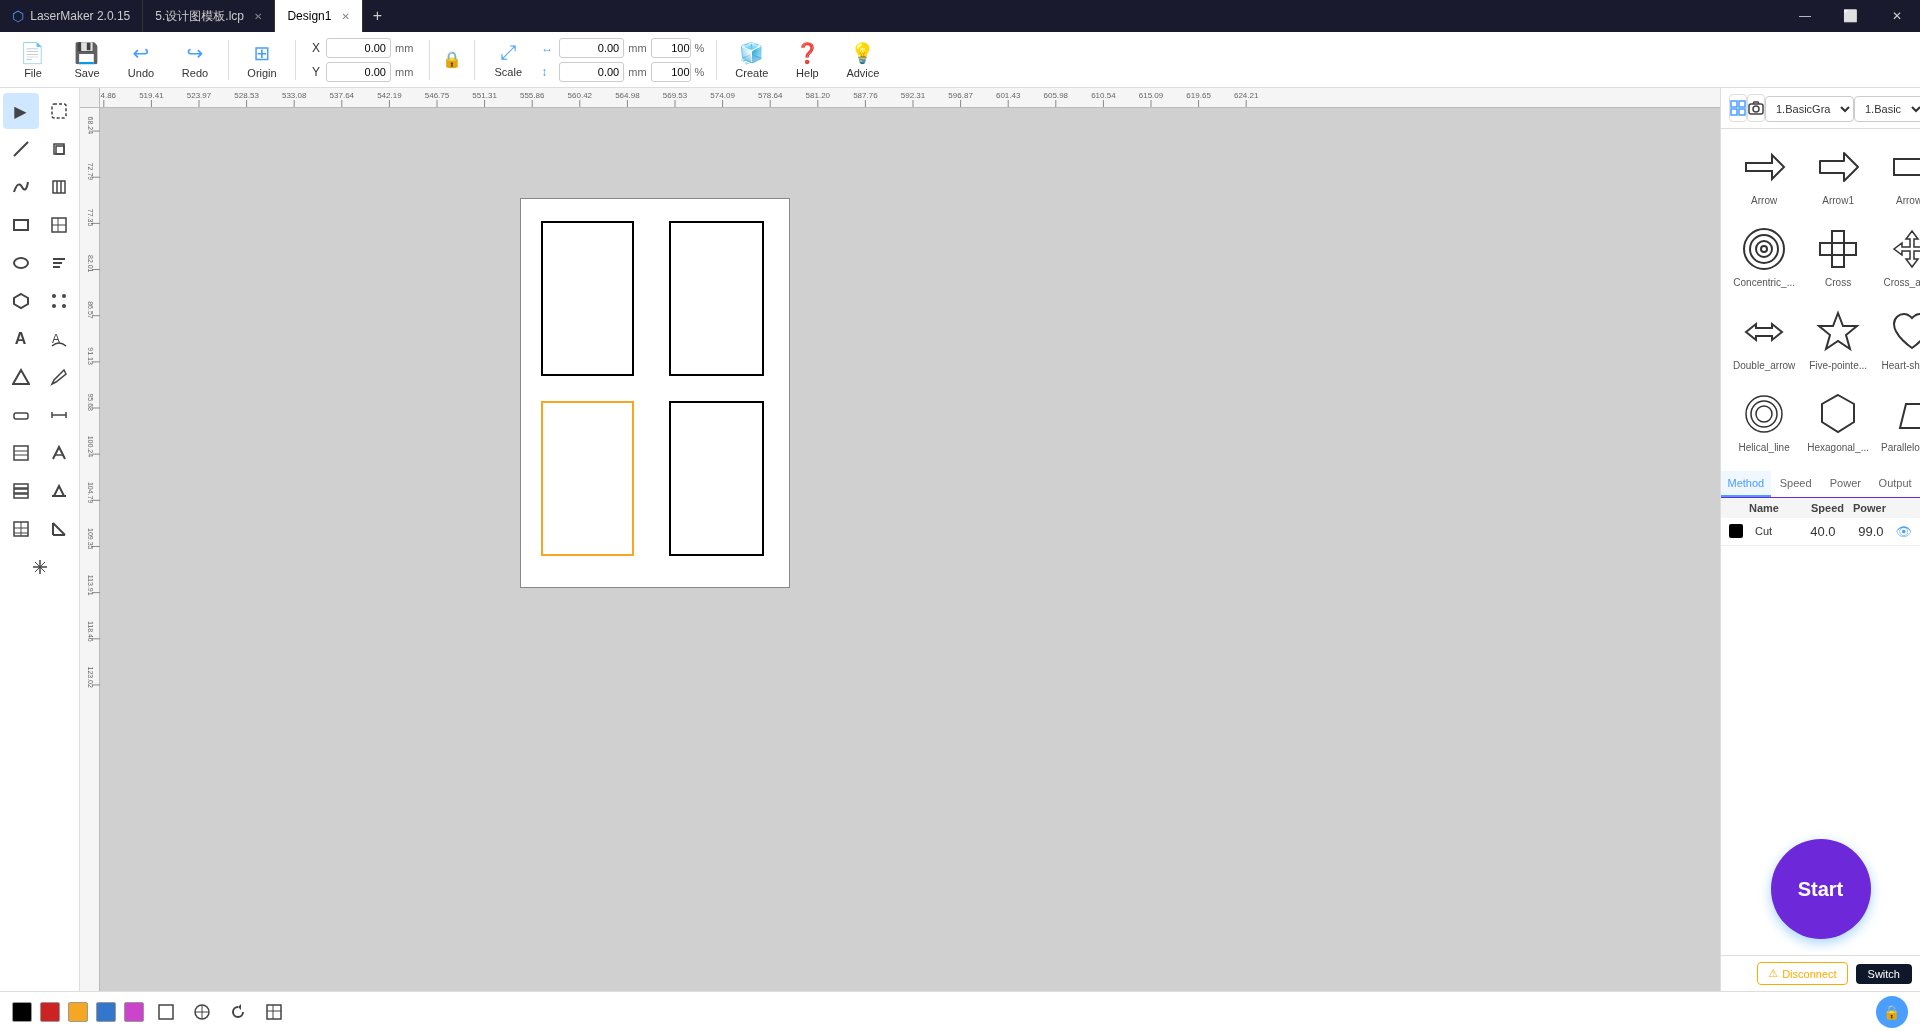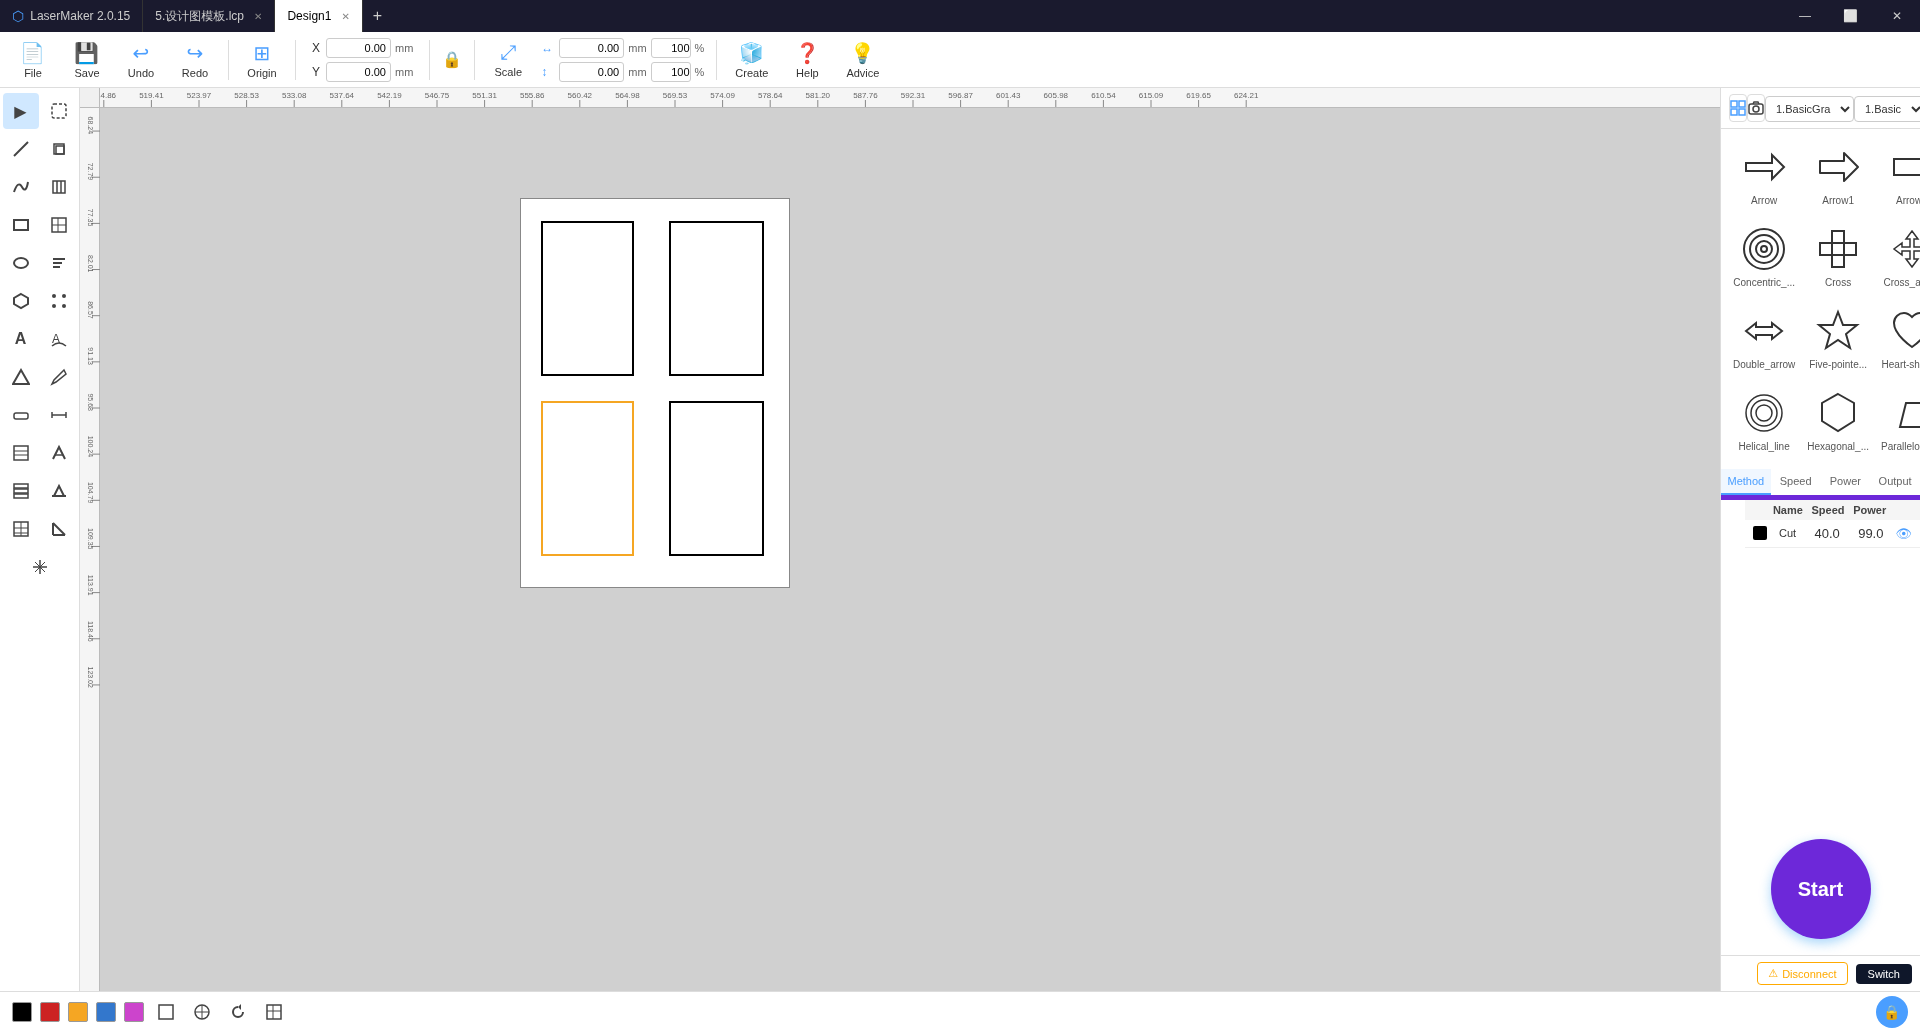--- a/index.html
+++ b/index.html
@@ -279,42 +279,41 @@
       font-size: 10px;
       color: #555;
       text-align: center;
       line-height: 1.2;
     }
     svg.shape-svg { width: 44px; height: 44px; }
 
     
     #right-tabs {
       display: flex;
-      border-bottom: 5px solid #6d28d9;
+      border-bottom: 1px solid #6d28d9;
     }
     .right-tab {
       flex: 1;
       text-align: center;
       padding: 6px 4px;
       font-size: 11px;
       cursor: pointer;
       color: #666;
       border-bottom: 2px solid transparent;
     }
     .right-tab.active {
       color: #4a9eff;
       border-bottom: 2px solid #4a9eff;
       background: #f0f7ff;
     }
 
     
     #layers-section {
       flex: 1;
       overflow-y: auto;
-      padding-left: 24px;
     }
     .layer-header {
       display: flex;
       align-items: center;
       padding: 4px 8px;
       background: #f5f5f5;
       font-size: 11px;
       color: #444;
       font-weight: 600;
       gap: 6px;

